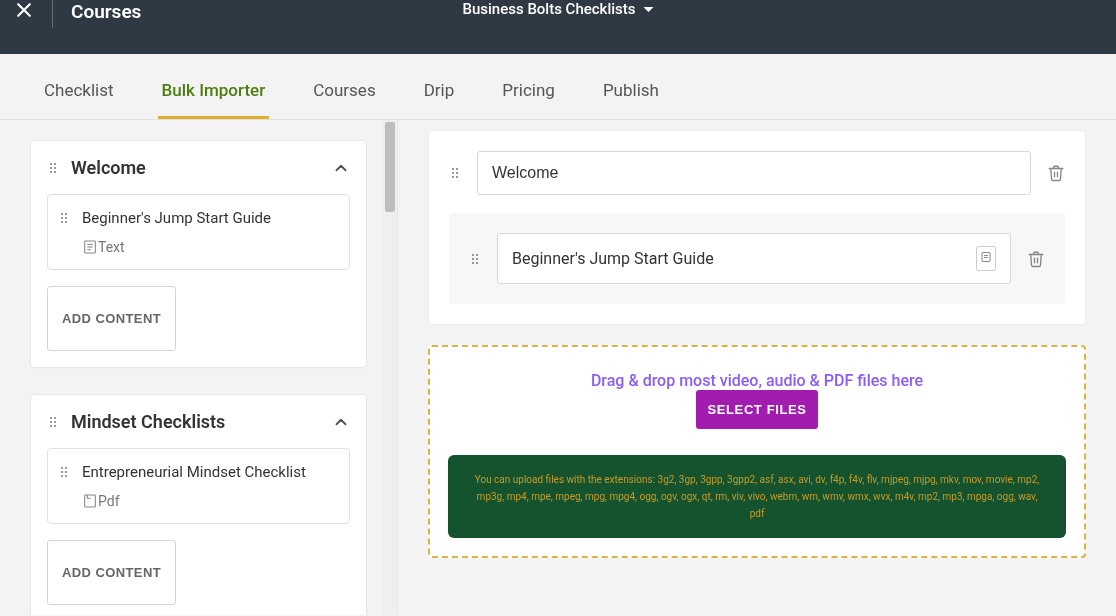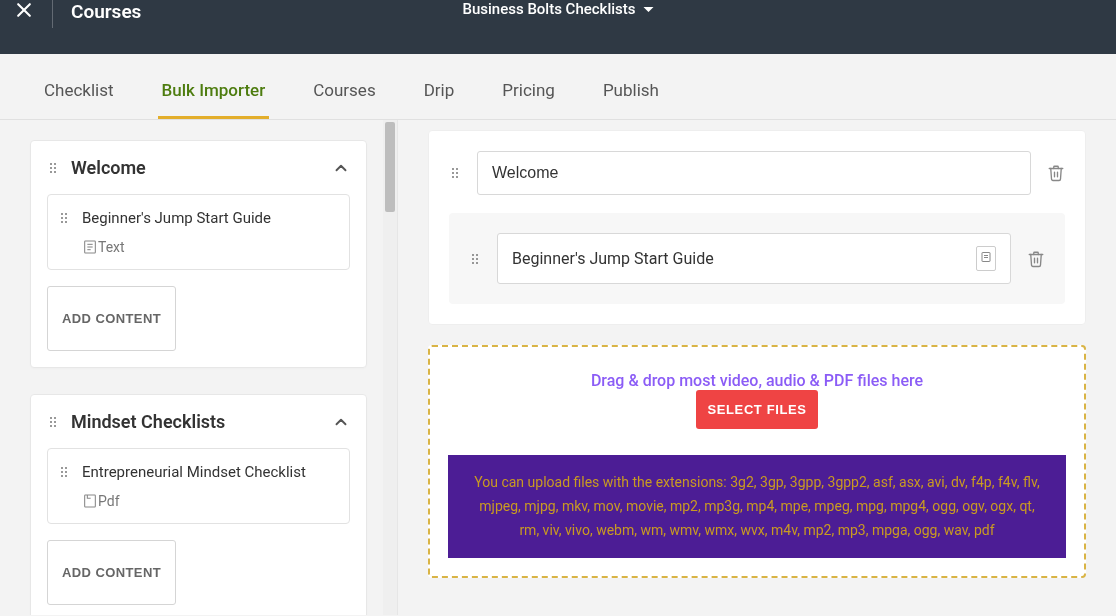--- a/index.html
+++ b/index.html
@@ -236,38 +236,38 @@
     color: #8b5cf6;
     font-size: 16px;
     font-weight: 500;
   }
   .drop-or {
     color: #c99a22;
     font-weight: 600;
     margin: 6px 0 14px 0;
   }
   .select-files-btn {
-    background: #ef4444;
+    background: #a21caf;
     color: #fff;
     border: none;
     padding: 12px 12px;
     font-size: 13px;
     font-weight: 600;
     letter-spacing: 0.6px;
     cursor: pointer;
     border-radius: 3px;
   }
   .ext-note {
-    background: #4c1d95;
+    background: #14532d;
     color: #c99a22;
-    font-size: 14px;
+    font-size: 10px;
     line-height: 1.7;
     padding: 16px 24px;
     margin-top: 26px;
-    border-radius: 0;
+    border-radius: 6px;
   }
 </style>
 </head>
 <body>
 
 <div class="topbar">
   <svg class="close-icon" viewBox="0 0 24 24" fill="none" stroke-width="2.5" stroke-linecap="round">
     <line x1="5" y1="5" x2="19" y2="19"></line>
       <line x1="19" y1="5" x2="5" y2="19"></line>
   </svg>

